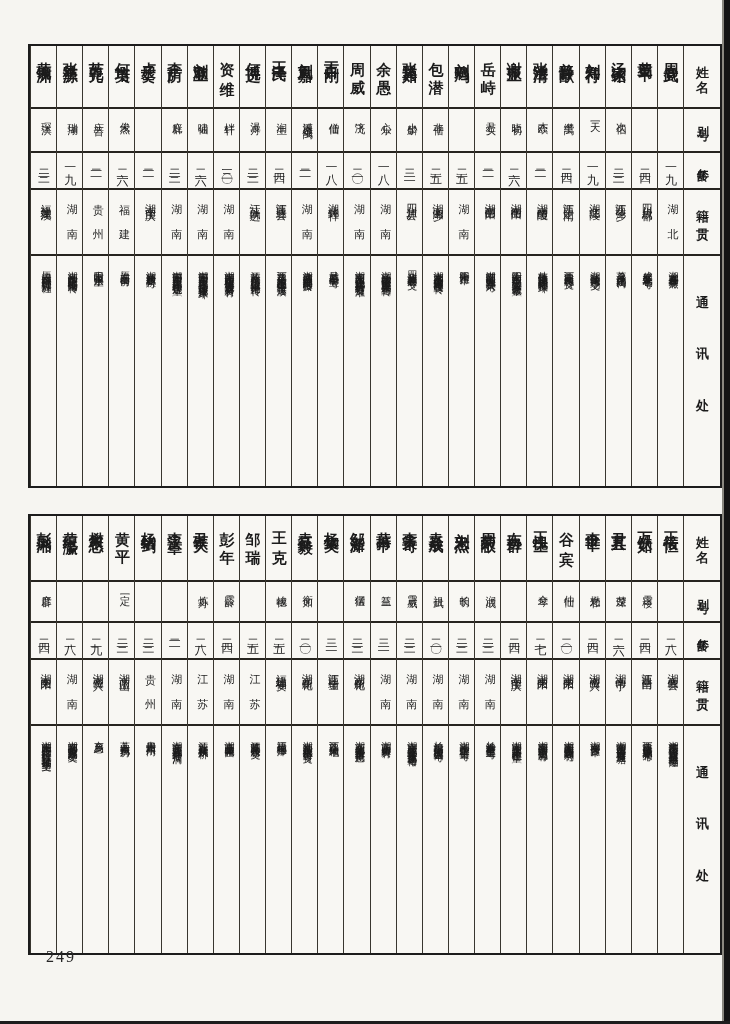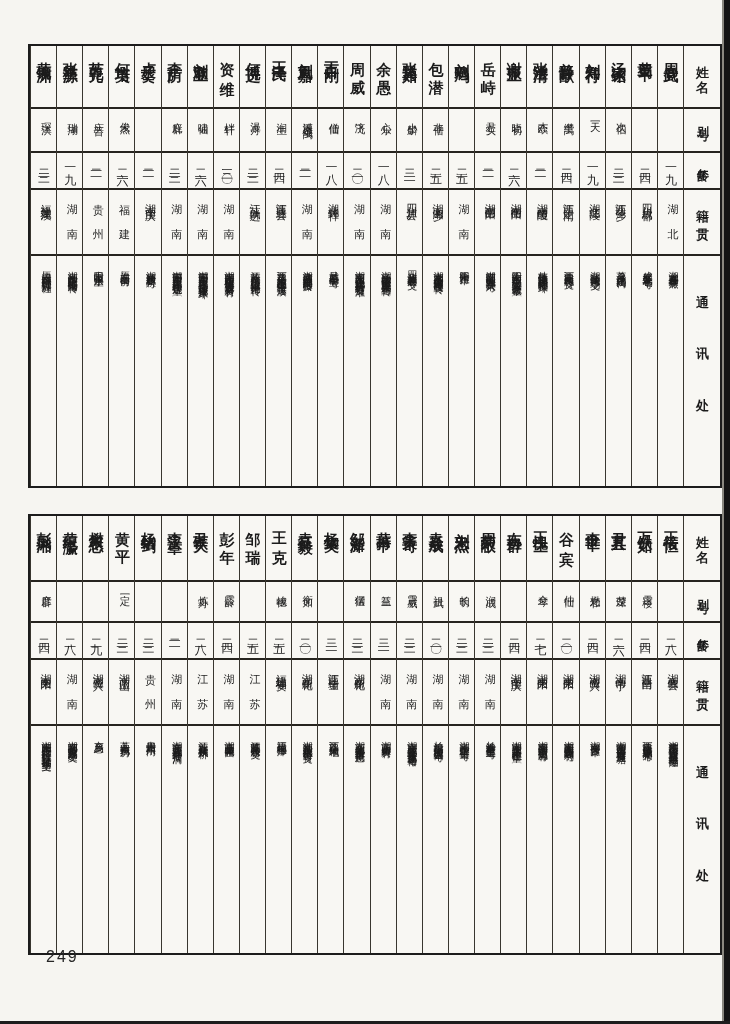--- a/index.html
+++ b/index.html
@@ -56,21 +56,21 @@
   .col-hdr .cell{font-weight:700;font-size:13px;padding-right:11px;}
   .col-hdr .c-name{letter-spacing:14px;padding-top:10px;}
   .col-hdr .c-alias{font-size:12px;letter-spacing:5px;padding-top:7px;}
   .col-hdr .c-age{font-size:12px;letter-spacing:2px;padding-top:5px;}
   .col-hdr .c-native{letter-spacing:18px;padding-top:10px;}
   .col-hdr .c-addr{letter-spacing:52px;padding-top:28px;}
 
   .page-number{
     position:absolute;left:46px;top:948px;
     font-size:16px;letter-spacing:2px;color:#262626;
-    font-family:Liberation Sans, sans-serif;
+    font-family:Liberation Serif, serif;
   }
 </style>
 </head>
 <body>
 
 <div class="sheet">
 
   <div class="tbl tbl-top">
     <div class="col col-hdr">
       <div class="cell c-name">姓名</div>

